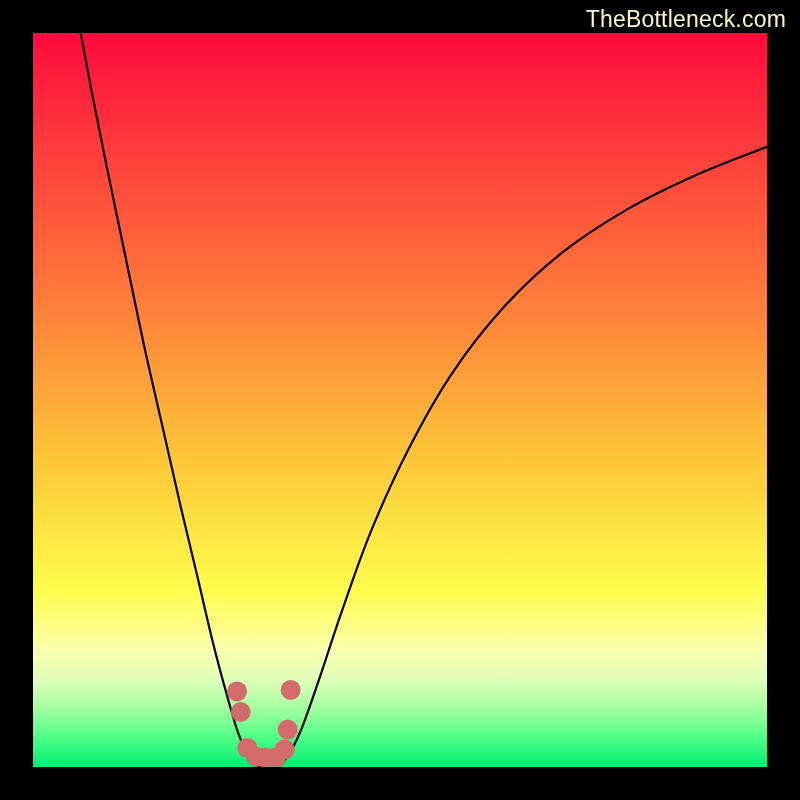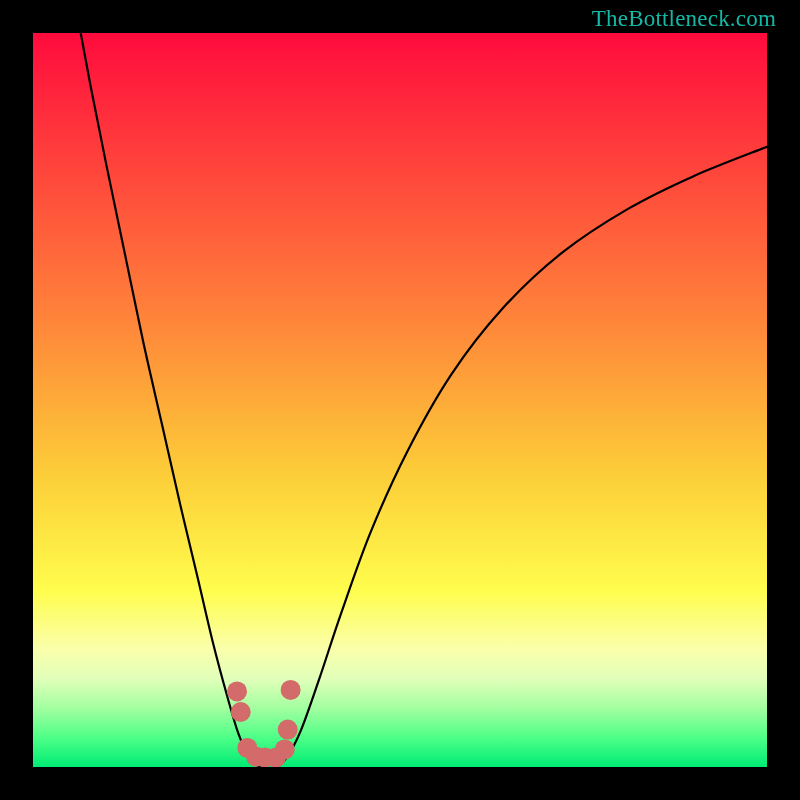--- a/index.html
+++ b/index.html
@@ -20,27 +20,26 @@
     position: absolute;
     left: 33px;
     top: 33px;
     width: 734px;
     height: 734px;
     overflow: hidden;
   }
   .watermark {
     position: absolute;
     top: 6px;
-    right: 24px;
-    color: #14b8a6;
+    right: 14px;
+    color: #fef9c3;
     font-size: 23px;
     font-weight: 500;
     letter-spacing: 0.2px;
     user-select: none;
-    font-family: Liberation Serif, serif;
   }
 </style>
 </head>
 <body>
 
 <div class="frame">
   <div class="watermark">TheBottleneck.com</div>
   <div class="plot">
     <svg id="chart-svg" width="734" height="734" viewBox="0 0 734 734" preserveAspectRatio="none">
       <defs>

